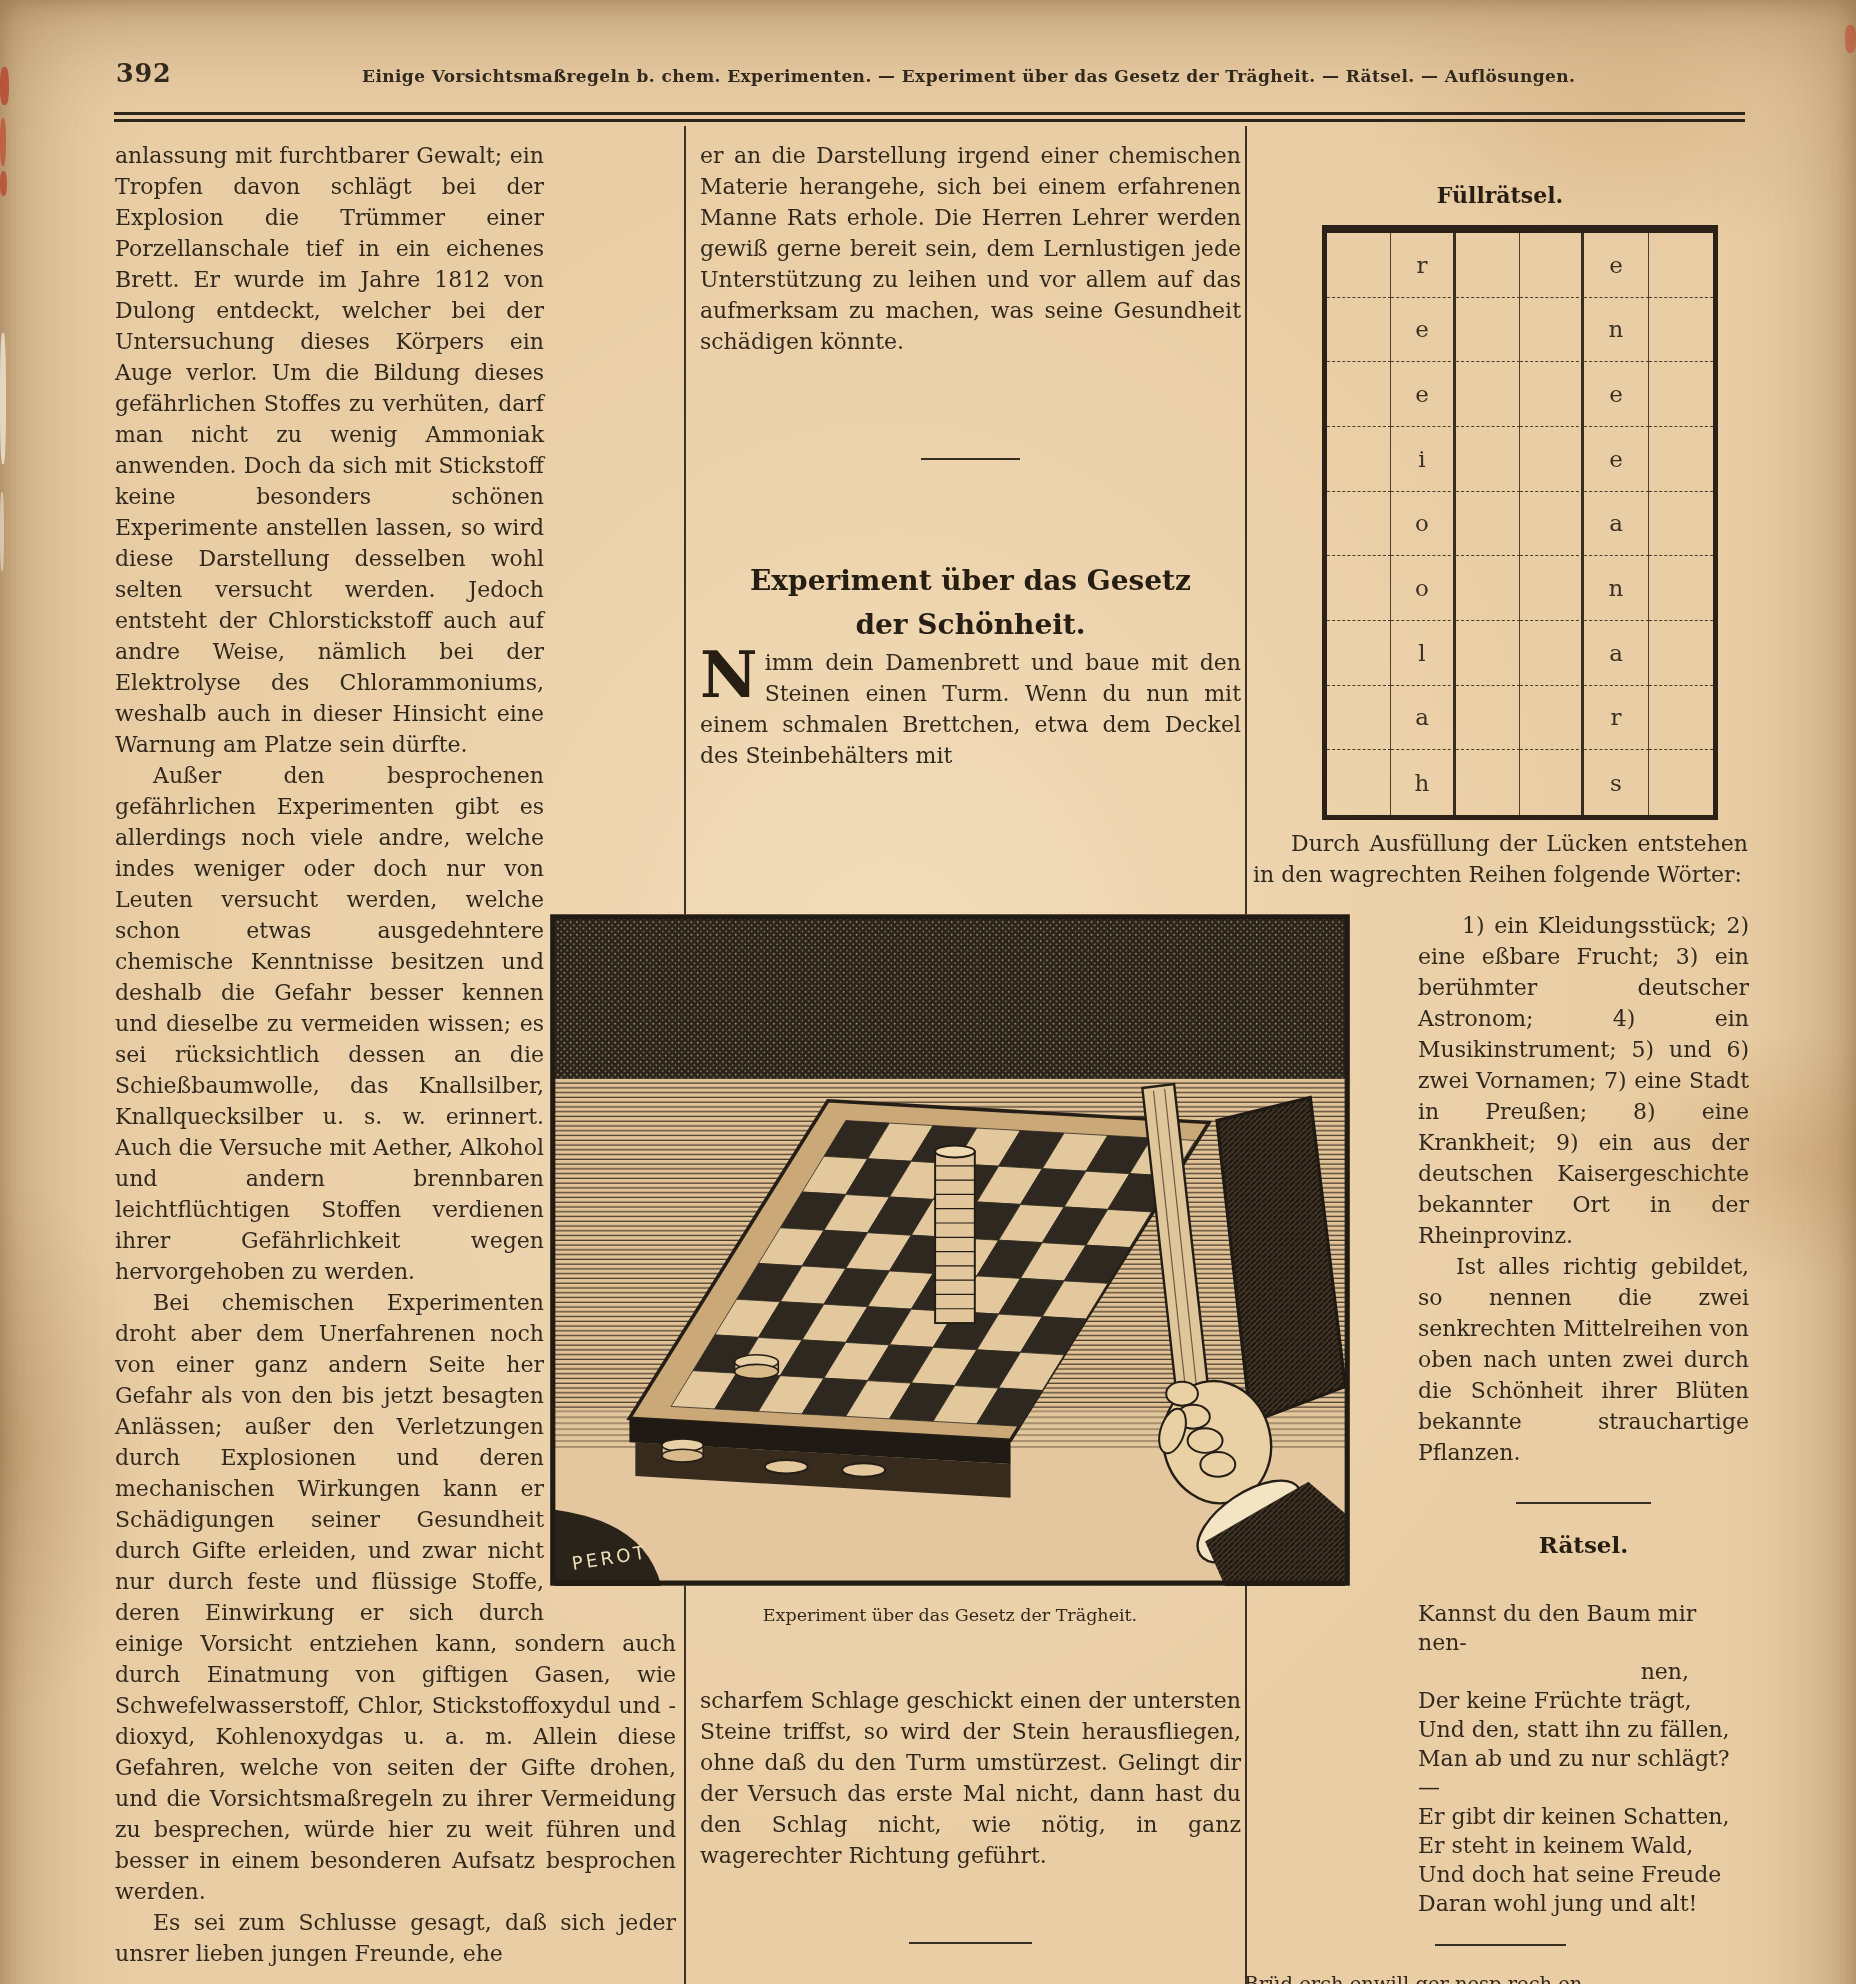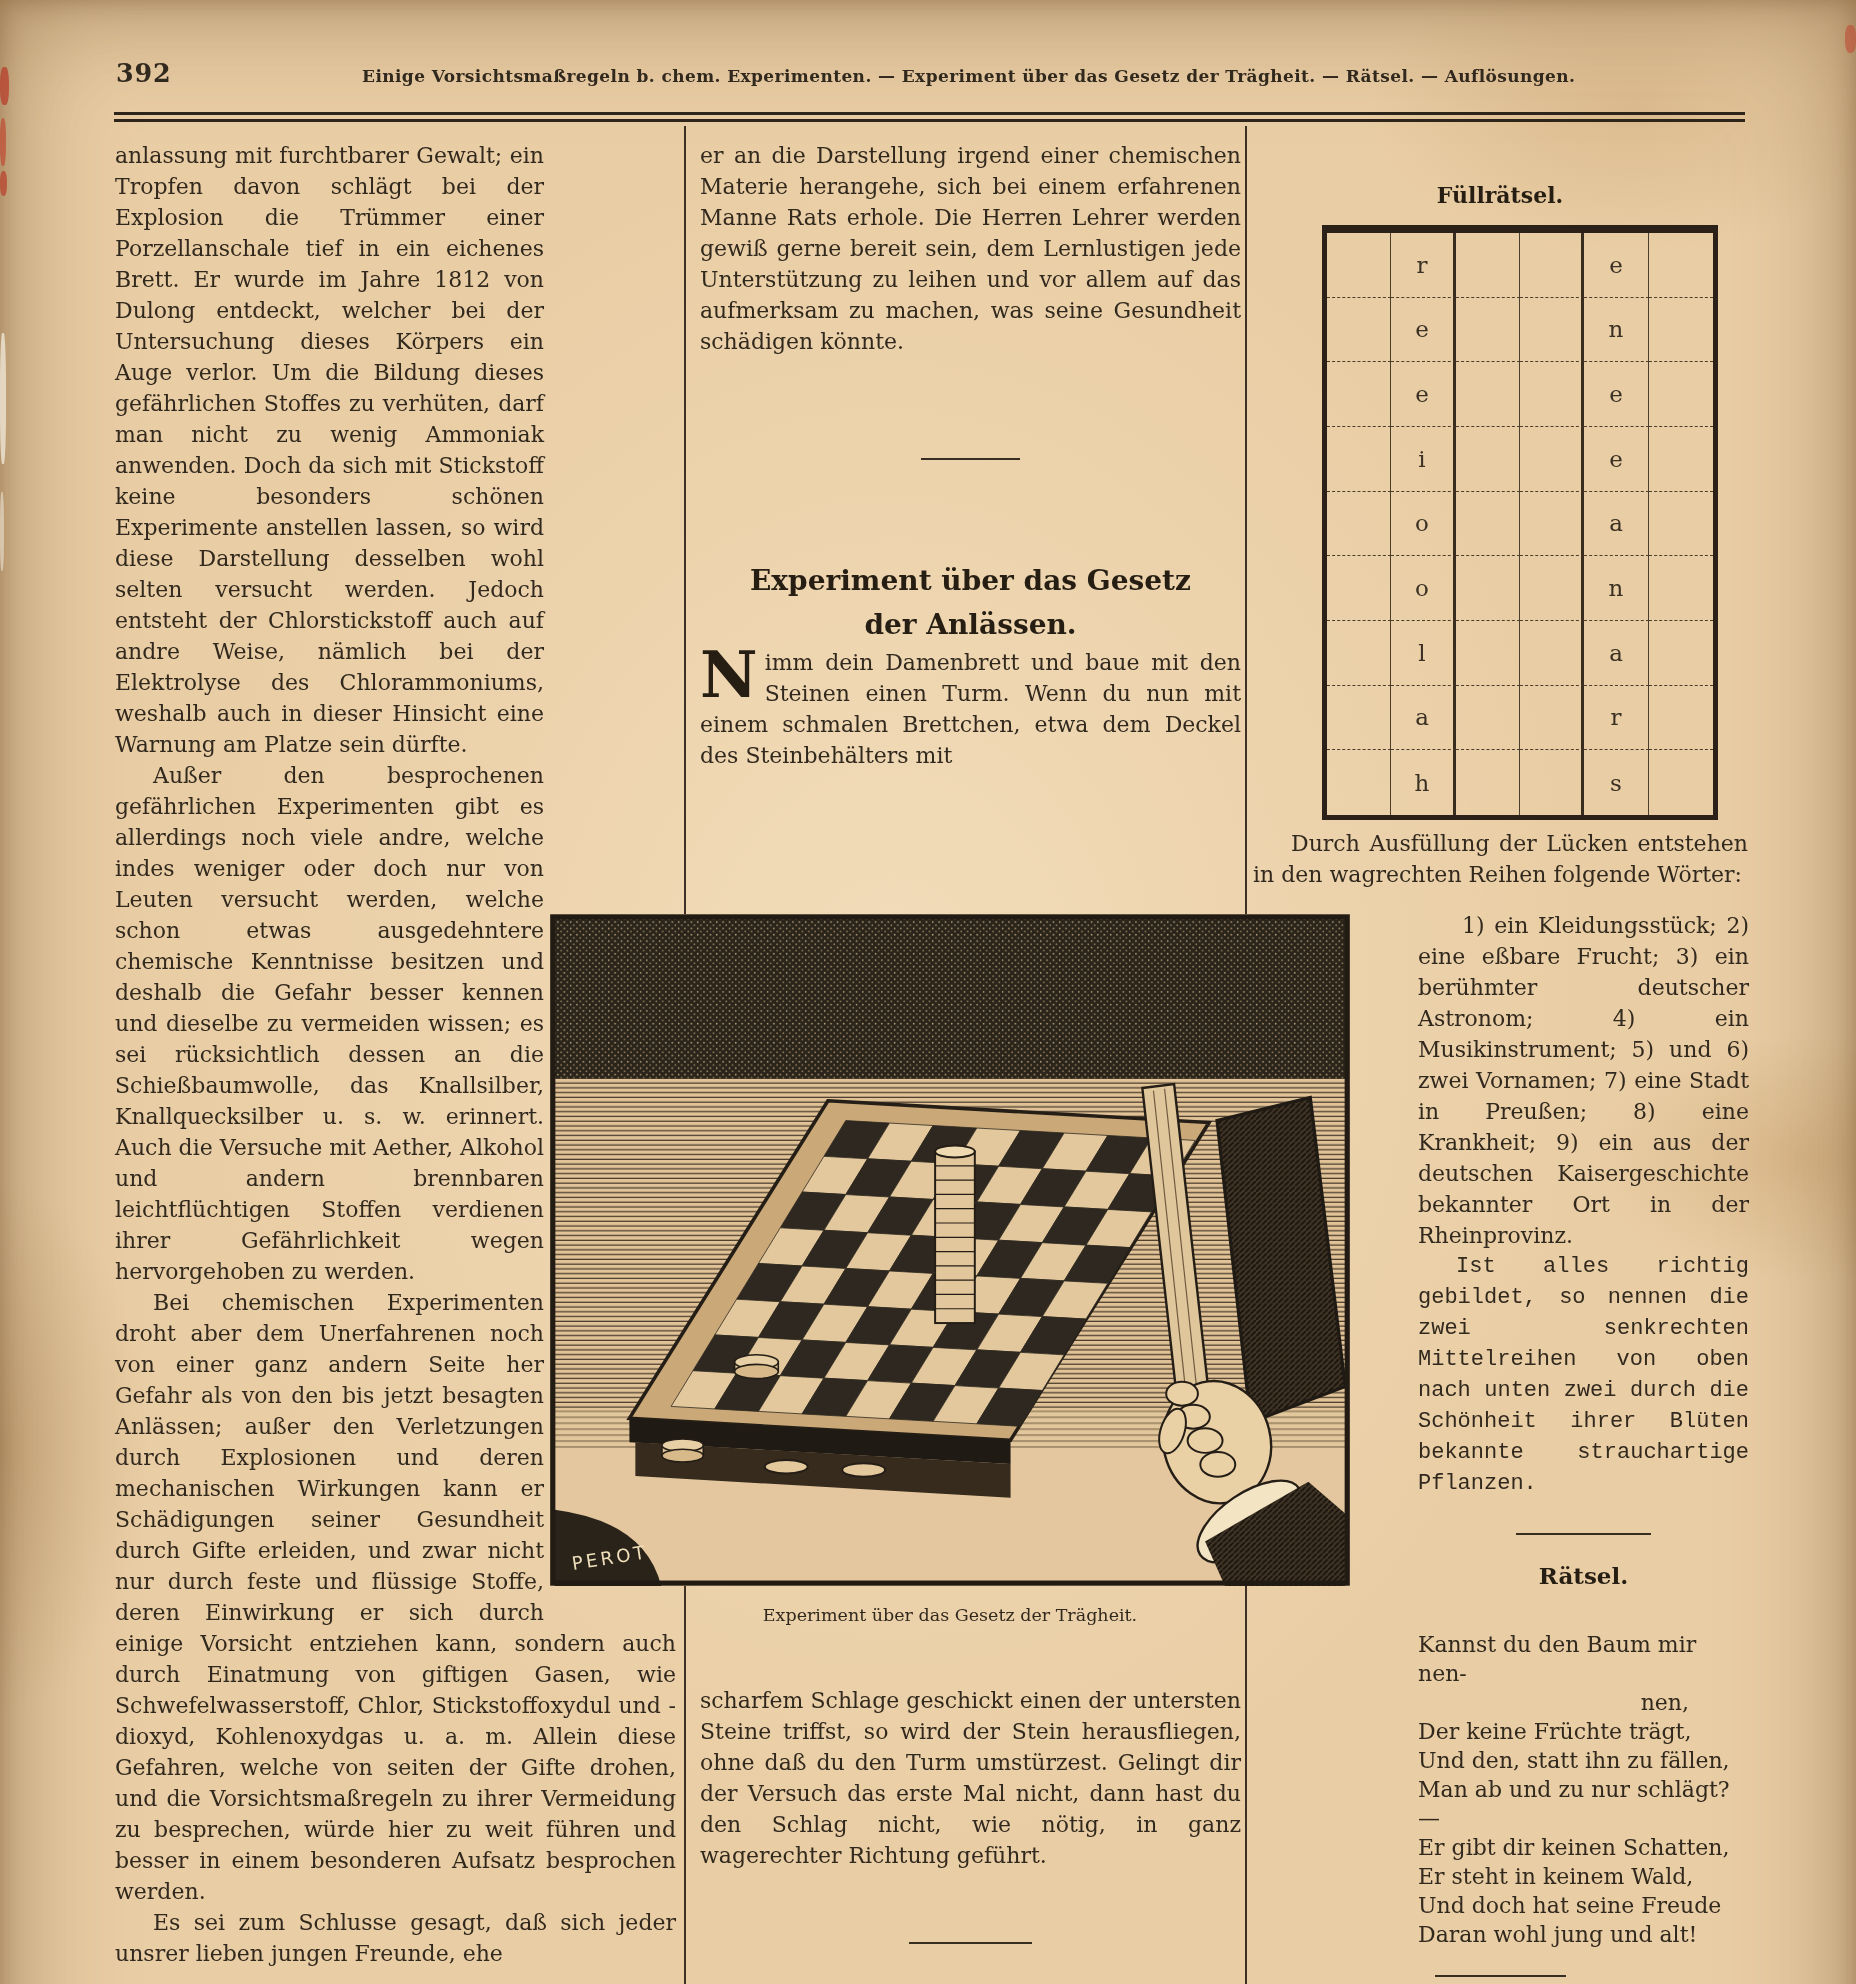--- a/index.html
+++ b/index.html
@@ -116,21 +116,21 @@
     <p class="indent">Außer den besprochenen gefährlichen Experimenten gibt es allerdings noch viele andre, welche indes weniger oder doch nur von Leuten versucht werden, welche schon etwas ausgedehntere chemische Kenntnisse besitzen und deshalb die Gefahr besser kennen und dieselbe zu vermeiden wissen; es sei rücksichtlich dessen an die Schießbaumwolle, das Knallsilber, Knallquecksilber u. s. w. erinnert. Auch die Versuche mit Aether, Alkohol und andern brennbaren leichtflüchtigen Stoffen verdienen ihrer Gefährlichkeit wegen hervorgehoben zu werden.</p>
     <p class="indent">Bei chemischen Experimenten droht aber dem Unerfahrenen noch von einer ganz andern Seite her Gefahr als von den bis jetzt besagten Anlässen; außer den Verletzungen durch Explosionen und deren mechanischen Wirkungen kann er Schädigungen seiner Gesundheit durch Gifte erleiden, und zwar nicht nur durch feste und flüssige Stoffe, deren Einwirkung er sich durch einige Vorsicht entziehen kann, sondern auch durch Einatmung von giftigen Gasen, wie Schwefelwasserstoff, Chlor, Stickstoffoxydul und -dioxyd, Kohlenoxydgas u. a. m. Allein diese Gefahren, welche von seiten der Gifte drohen, und die Vorsichtsmaßregeln zu ihrer Vermeidung zu besprechen, würde hier zu weit führen und besser in einem besonderen Aufsatz besprochen werden.</p>
     <p class="indent">Es sei zum Schlusse gesagt, daß sich jeder unsrer lieben jungen Freunde, ehe</p>
   </div>
 
   <div class="col" id="col-mid">
     <p>er an die Darstellung irgend einer chemischen Materie herangehe, sich bei einem erfahrenen Manne Rats erhole. Die Herren Lehrer werden gewiß gerne bereit sein, dem Lernlustigen jede Unterstützung zu leihen und vor allem auf das aufmerksam zu machen, was seine Gesundheit schädigen könnte.</p>
     <div class="sep mid1"></div>
     <div class="mid-heading">
         <div class="hline">Experiment über das Gesetz</div>
-        <div class="hline">der Anlässen.</div>
+        <div class="hline">der Schönheit.</div>
       </div>
     <p class="dropcap-para">
       <span class="dropcap">N</span><span>imm dein Damenbrett und baue mit den Steinen einen Turm. Wenn du nun mit einem schmalen Brettchen, etwa dem Deckel des Steinbehälters mit</span>
     </p>
     <div class="mid-spacer"></div>
     <p>scharfem Schlage geschickt einen der untersten Steine triffst, so wird der Stein herausfliegen, ohne daß du den Turm umstürzest. Gelingt dir der Versuch das erste Mal nicht, dann hast du den Schlag nicht, wie nötig, in ganz wagerechter Richtung geführt.</p>
     <div class="sep mid2"></div>
     <div class="signale-heading">Signale der deutschen Armee.</div>
 
   </div>
@@ -351,21 +351,21 @@
       <div class="fcell c2 rlast"></div>
       <div class="fcell c3 rlast"></div>
       <div class="fcell c4 rlast">s</div>
       <div class="fcell c5 rlast"></div>
     </div>
 
   <div class="col" id="col-right">
     <p class="indent">Durch Ausfüllung der Lücken entstehen in den wagrechten Reihen folgende Wörter:</p>
     <div class="sub-col">
       <p style="text-indent:44px;margin-top:20px;">1) ein Kleidungsstück; 2) eine eßbare Frucht; 3) ein berühmter deutscher Astronom; 4) ein Musikinstrument; 5) und 6) zwei Vornamen; 7) eine Stadt in Preußen; 8) eine Krankheit; 9) ein aus der deutschen Kaisergeschichte bekannter Ort in der Rheinprovinz.</p>
-      <p class="indent" style="margin-top:0;font-family:Liberation Mono, monospace;">Ist alles richtig gebildet, so nennen die zwei senkrechten Mittelreihen von oben nach unten zwei durch die Schönheit ihrer Blüten bekannte strauchartige Pflanzen.</p>
+      <p class="indent" style="margin-top:0;">Ist alles richtig gebildet, so nennen die zwei senkrechten Mittelreihen von oben nach unten zwei durch die Schönheit ihrer Blüten bekannte strauchartige Pflanzen.</p>
       <div class="sep r1"></div>
       <div class="r-title">Rätsel.</div>
       <div class="poem">
           <div class="line">Kannst du den Baum mir nen-</div>
           <div class="line">nen,</div>
           <div class="line">Der keine Früchte trägt,</div>
           <div class="line">Und den, statt ihn zu fällen,</div>
           <div class="line">Man ab und zu nur schlägt? —</div>
           <div class="line">Er gibt dir keinen Schatten,</div>
           <div class="line">Er steht in keinem Wald,</div>

